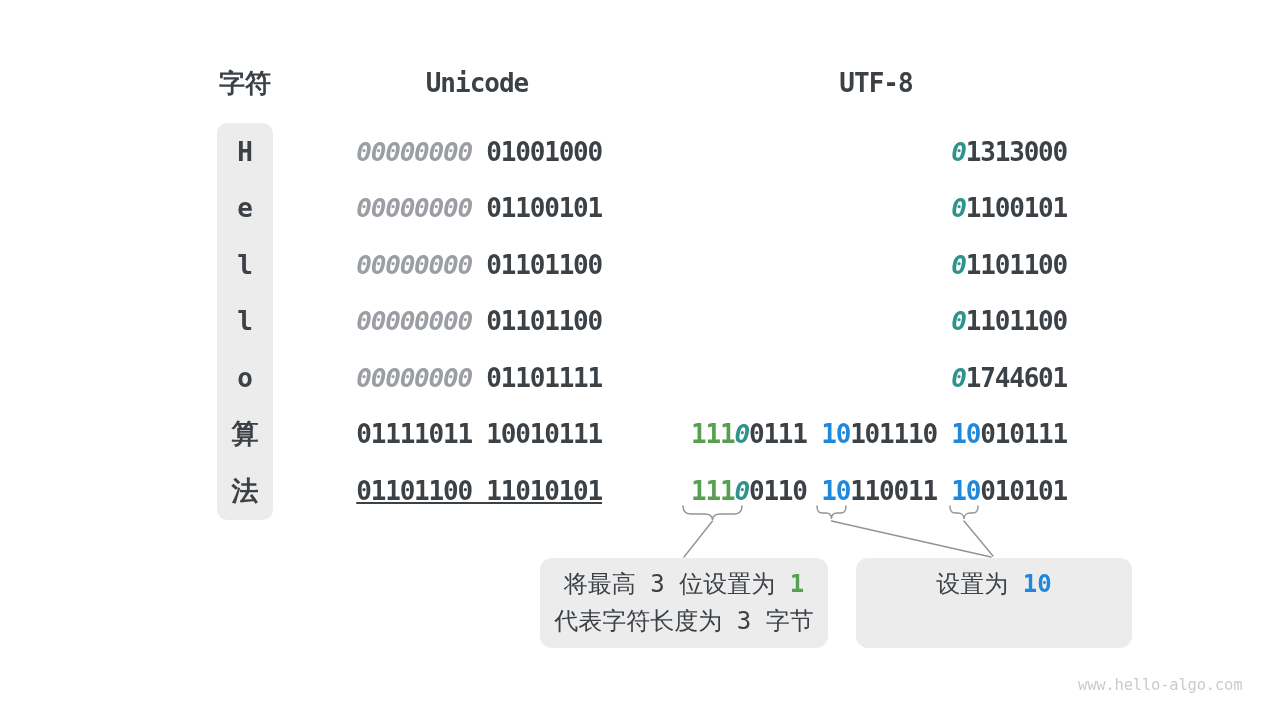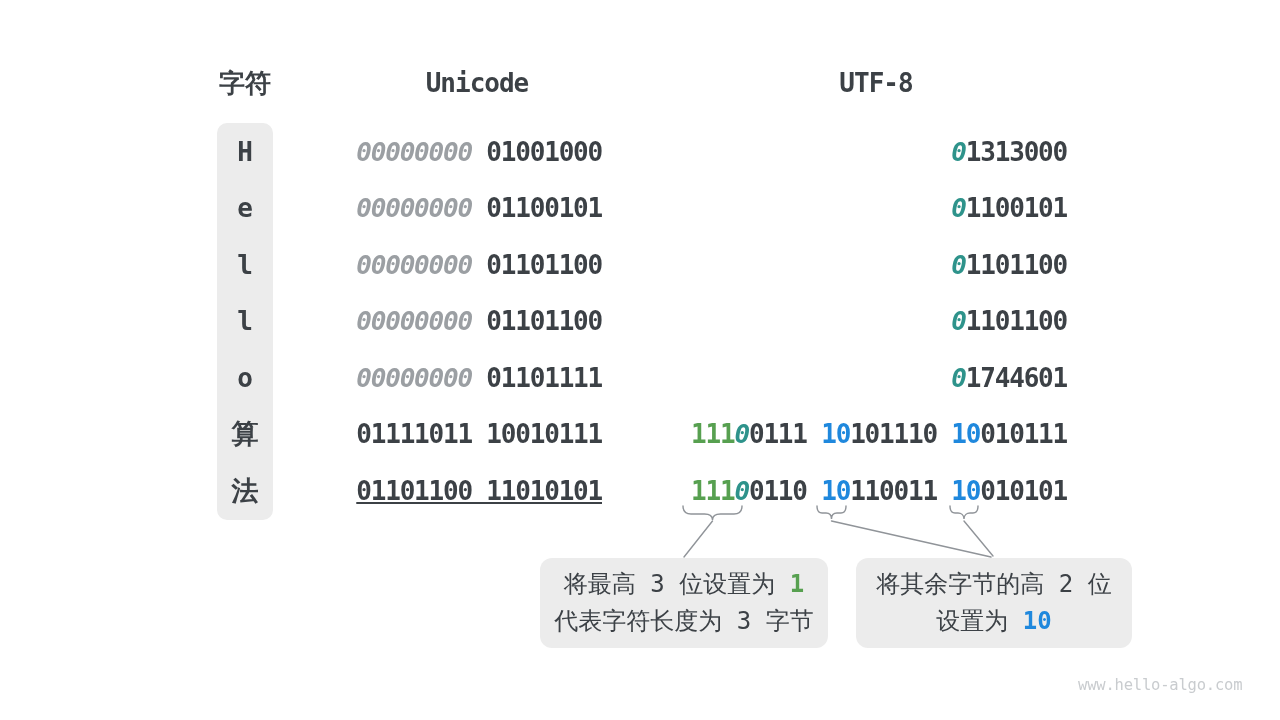--- a/index.html
+++ b/index.html
@@ -71,19 +71,18 @@
   </svg>
 
   <div class="callout callout-left" style="background: rgb(236, 236, 236);">
     <div class="pad"></div>
     <div class="callout-line"><span style="color: rgb(60, 65, 70); text-align: right;">将最高</span><span class="mono" style="color: rgb(60, 65, 70);"> 3 </span><span style="color: rgb(60, 65, 70);">位设置为</span><span class="mono" style="color: rgb(87, 160, 80); font-weight: bold;"> 1</span></div>
     <div class="callout-line"><span style="color: rgb(60, 65, 70);">代表字符长度为</span><span class="mono" style="color: rgb(60, 65, 70);"> 3 </span><span style="color: rgb(60, 65, 70);">字节</span></div>
   </div>
 
   <div class="callout callout-right" style="background: rgb(236, 236, 236);">
     <div class="pad"></div>
-    <div class="callout-line"><span style="color: rgb(60, 65, 70);">将其余字节的高</span><span class="mono" style="color: rgb(60, 65, 70);"> 2 </span><span style="color: rgb(60, 65, 70);">位</span></div>
     <div class="callout-line"><span style="color: rgb(60, 65, 70);">设置为</span><span class="mono" style="color: rgb(31, 136, 221); font-weight: bold;"> 10</span></div>
   </div>
 
   <div class="watermark mono" style="color: rgb(201, 204, 207);">www.hello-algo.com</div>
 
 </div>
 
 </body></html>

